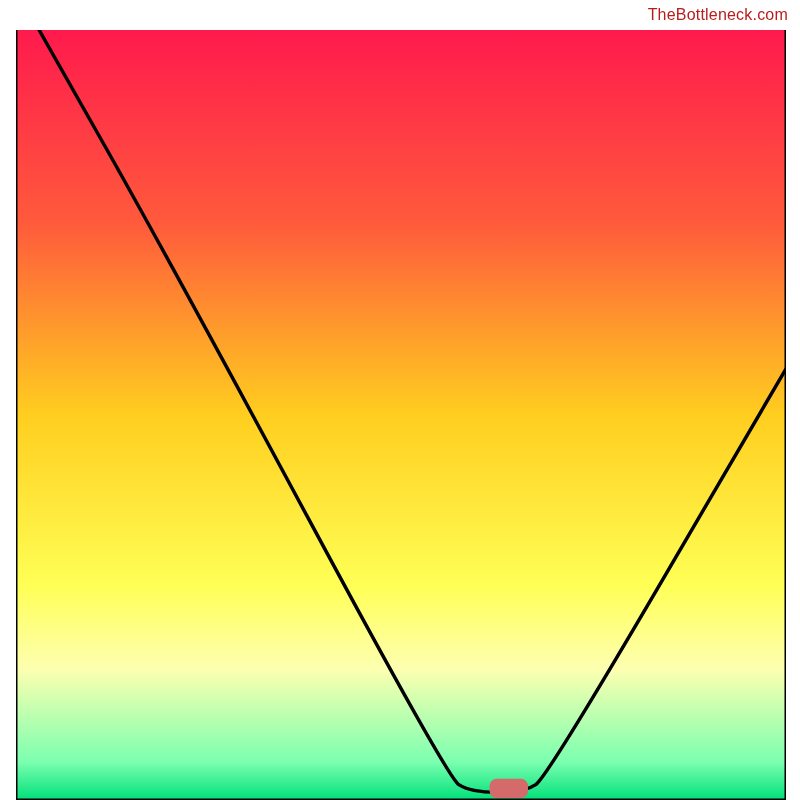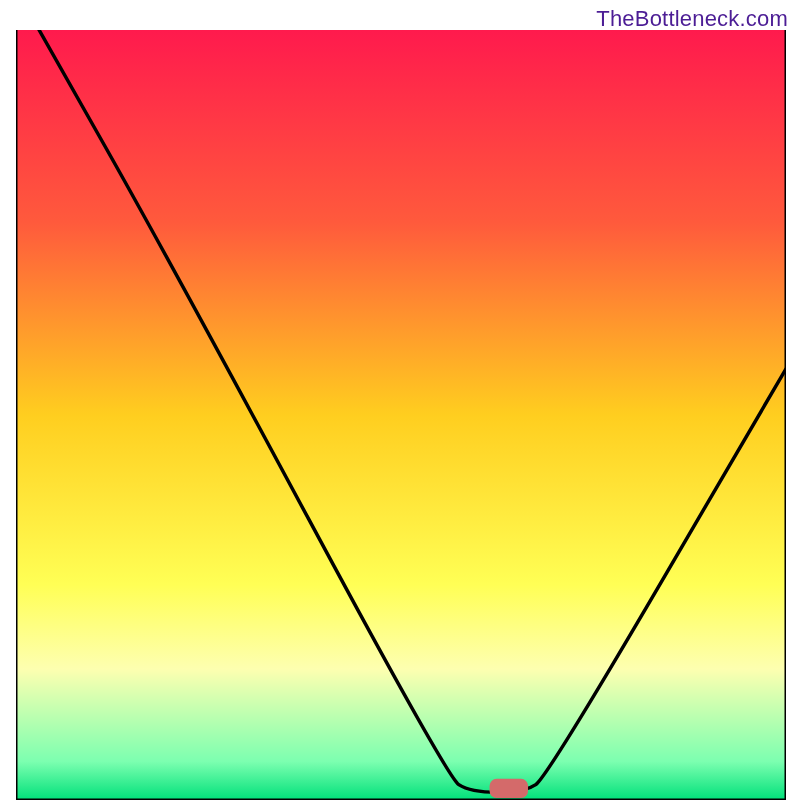--- a/index.html
+++ b/index.html
@@ -12,22 +12,22 @@
   }
   .chart-container {
     position: relative;
     width: 800px;
     height: 800px;
   }
   .watermark {
     position: absolute;
     top: 6px;
     right: 12px;
-    font-size: 22px;
-    color: #4c1d95;
+    font-size: 16px;
+    color: #b91c1c;
     font-weight: 500;
     letter-spacing: 0.2px;
   }
   svg.plot {
     position: absolute;
     left: 16px;
     top: 30px;
     width: 770px;
     height: 770px;
   }

